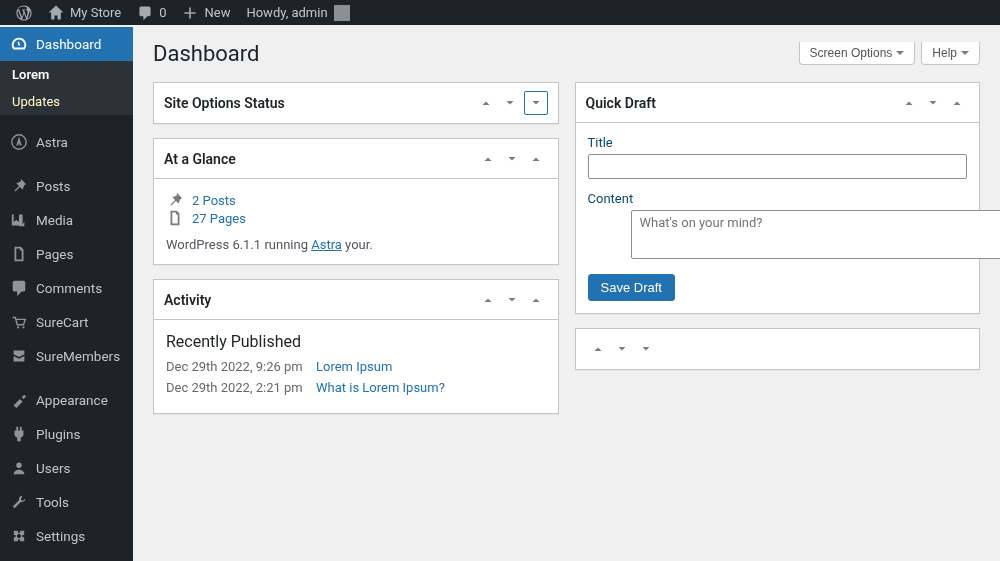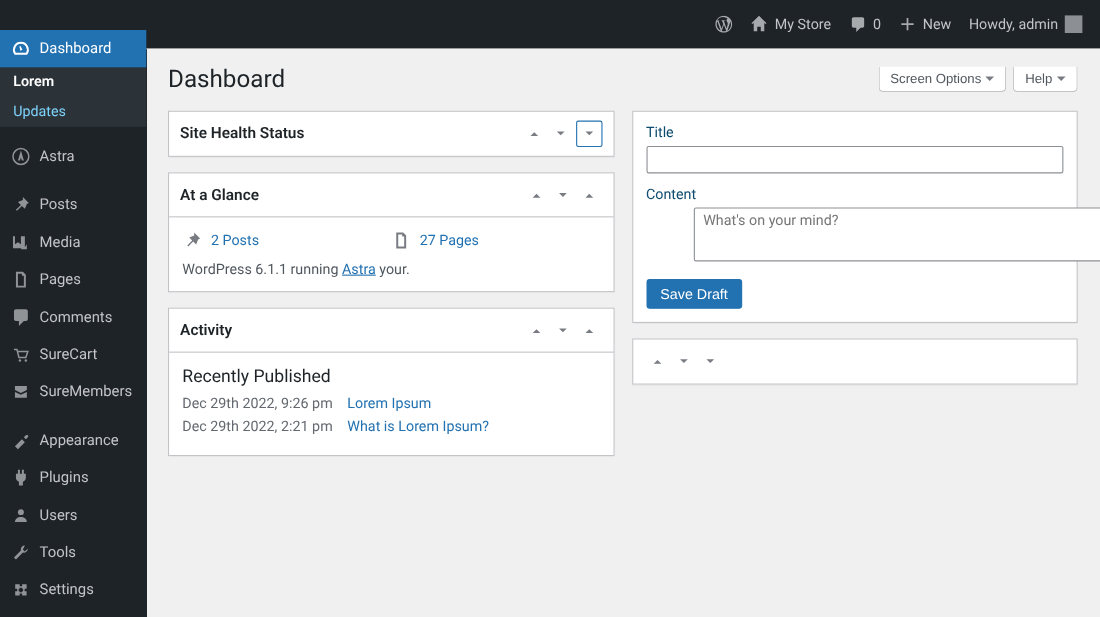--- a/index.html
+++ b/index.html
@@ -1,34 +1,34 @@
 <!DOCTYPE html>
 <html><head>
 <meta charset="utf-8">
 <style>
 * { box-sizing: border-box; margin: 0; padding: 0; }
 body { font-family: -apple-system, BlinkMacSystemFont, "Segoe UI", Roboto, sans-serif; font-size: 13px; background: #f0f0f1; width: 1000px; height: 561px; overflow: hidden; color: #3c434a; }
 a { text-decoration: none; }
 
 
-.adminbar { height: 44px; background: #1d2327; color: #c3c4c7; display: flex; align-items: center; padding: 0 8px; font-size: 13px; justify-content: flex-end; }
+.adminbar { height: 25px; background: #1d2327; color: #c3c4c7; display: flex; align-items: center; padding: 0 8px; font-size: 13px; justify-content: flex-start; }
 .adminbar-left, .adminbar-right { display: flex; align-items: center; gap: 0; }
 .ab-item { display: flex; align-items: center; gap: 6px; padding: 0 8px; height: 27px; color: #c3c4c7; cursor: pointer; }
 .ab-item svg { width: 16px; height: 16px; fill: #a7aaad; }
 .avatar { width: 16px; height: 16px; background: #8c8f94; }
 
 
 .sidebar { position: absolute; top: 27px; left: 0; width: 133px; bottom: 0; background: #1d2327; color: #fff; overflow-y: auto; }
 .menu-item { display: flex; align-items: center; gap: 8px; padding: 8px 10px; color: #c3c4c7; cursor: pointer; font-size: 13.5px; }
 .menu-item.current { background: #2271b1; color: #fff; position: relative; }
 .menu-item.current::after { content:''; position:absolute; right:-8px; top:50%; transform:translateY(-50%); border:8px solid transparent; border-right-color:#f0f0f1; }
 .menu-item svg { width: 18px; height: 18px; fill: currentColor; opacity: 0.7; flex-shrink: 0; }
 .menu-item.current svg { opacity: 1; }
 .submenu { background: #2c3338; }
-.submenu-item { padding: 6px 12px; color: #7dd3fc; cursor: pointer; font-size: 13px; }
+.submenu-item { padding: 6px 12px; color: #fef9c3; cursor: pointer; font-size: 13px; }
 .submenu-item.current { color: #fff; font-weight: 600; }
 .menu-sep { height: 10px; }
 
 
 .content { margin-left: 133px; padding: 0 20px 20px 20px; height: calc(561px - 27px); overflow: auto; }
 .content-header { display: flex; align-items: center; justify-content: space-between; padding-top: 8px; }
 .content-header h1 { font-size: 22px; font-weight: 400; color: #1d2327; padding: 8px 0; }
 .screen-meta { display: flex; gap: 6px; }
 .screen-btn { background: #fff; border: 1px solid #c3c4c7; border-top: none; padding: 4px 10px; font-size: 12px; color: #50575e; cursor: pointer; border-radius: 0 0 4px 4px; display:flex; align-items:center; gap:4px; }
 
@@ -38,21 +38,21 @@
 .postbox { background: #fff; border: 1px solid #c3c4c7; margin-bottom: 14px; box-shadow: 0 1px 1px rgba(0,0,0,0.04); }
 .postbox-header { display: flex; align-items: center; justify-content: space-between; border-bottom: 1px solid #c3c4c7; padding: 0 10px; min-height: 40px; }
 .postbox.collapsed .postbox-header { border-bottom: none; }
 .postbox-header h2 { font-size: 14px; font-weight: 600; color: #1d2327; }
 .postbox-actions { display: flex; align-items: center; }
 .postbox-actions button { width: 24px; height: 24px; border: 1px solid transparent; background: none; display: flex; align-items: center; justify-content: center; cursor: pointer; color: #787c82; }
 .postbox-actions button svg { width: 14px; height: 14px; fill: currentColor; }
 .postbox-actions button.boxed { border: 1px solid #2271b1; border-radius:2px; margin-left:2px; }
 .postbox-body { padding: 12px 12px; font-size: 13px; }
 
-.glance-row { display: flex; margin-bottom: 10px; }
+.glance-row { display: flex; margin-bottom: 10px; flex-direction: column; }
 .glance-item { display: flex; align-items: center; gap: 8px; flex: 1; }
 .glance-item svg { width: 18px; height: 18px; fill: #787c82; }
 .glance-item a { color: #2271b1; }
 .glance-foot { color: #50575e; }
 .glance-foot a { color: #2271b1; text-decoration: underline; }
 
 .activity-sub { font-size: 16px; margin-bottom: 8px; color: #1d2327; }
 .activity-row { display: flex; gap: 10px; margin-bottom: 6px; font-size: 13px; }
 .activity-row .date { color: #646970; min-width: 140px; }
 .activity-row a { color: #2271b1; }
@@ -210,21 +210,21 @@
         </button>
     </div>
   </div>
 
   <div class="cols">
 
     <div class="col">
 
       <div class="postbox collapsed">
         <div class="postbox-header">
-          <h2>Site Health Status</h2>
+          <h2>Site Options Status</h2>
           <div class="postbox-actions">
             <button>
                 <svg viewBox="0 0 20 20">
                   <path d="M5 13l5-5 5 5z"></path>
                 </svg>
               </button>
             <button>
                 <svg viewBox="0 0 20 20">
                   <path d="M5 7l5 5 5-5z"></path>
                 </svg>
@@ -312,20 +312,40 @@
             <a href="#">What is Lorem Ipsum?</a>
           </div>
         </div>
       </div>
 
     </div>
 
     <div class="col">
 
       <div class="postbox">
+        <div class="postbox-header">
+          <h2>Quick Draft</h2>
+          <div class="postbox-actions">
+            <button>
+                <svg viewBox="0 0 20 20">
+                  <path d="M5 13l5-5 5 5z"></path>
+                </svg>
+              </button>
+            <button>
+                <svg viewBox="0 0 20 20">
+                  <path d="M5 7l5 5 5-5z"></path>
+                </svg>
+              </button>
+            <button>
+                <svg viewBox="0 0 20 20">
+                  <path d="M5 13l5-5 5 5z"></path>
+                </svg>
+              </button>
+          </div>
+        </div>
         <div class="postbox-body">
           <div class="form-field">
             <label>Title</label>
             <input type="text" style="">
           </div>
           <div class="form-field">
             <label>Content</label>
             <textarea placeholder="What's on your mind?" style=""></textarea>
           </div>
           <button class="btn-primary">Save Draft</button>

